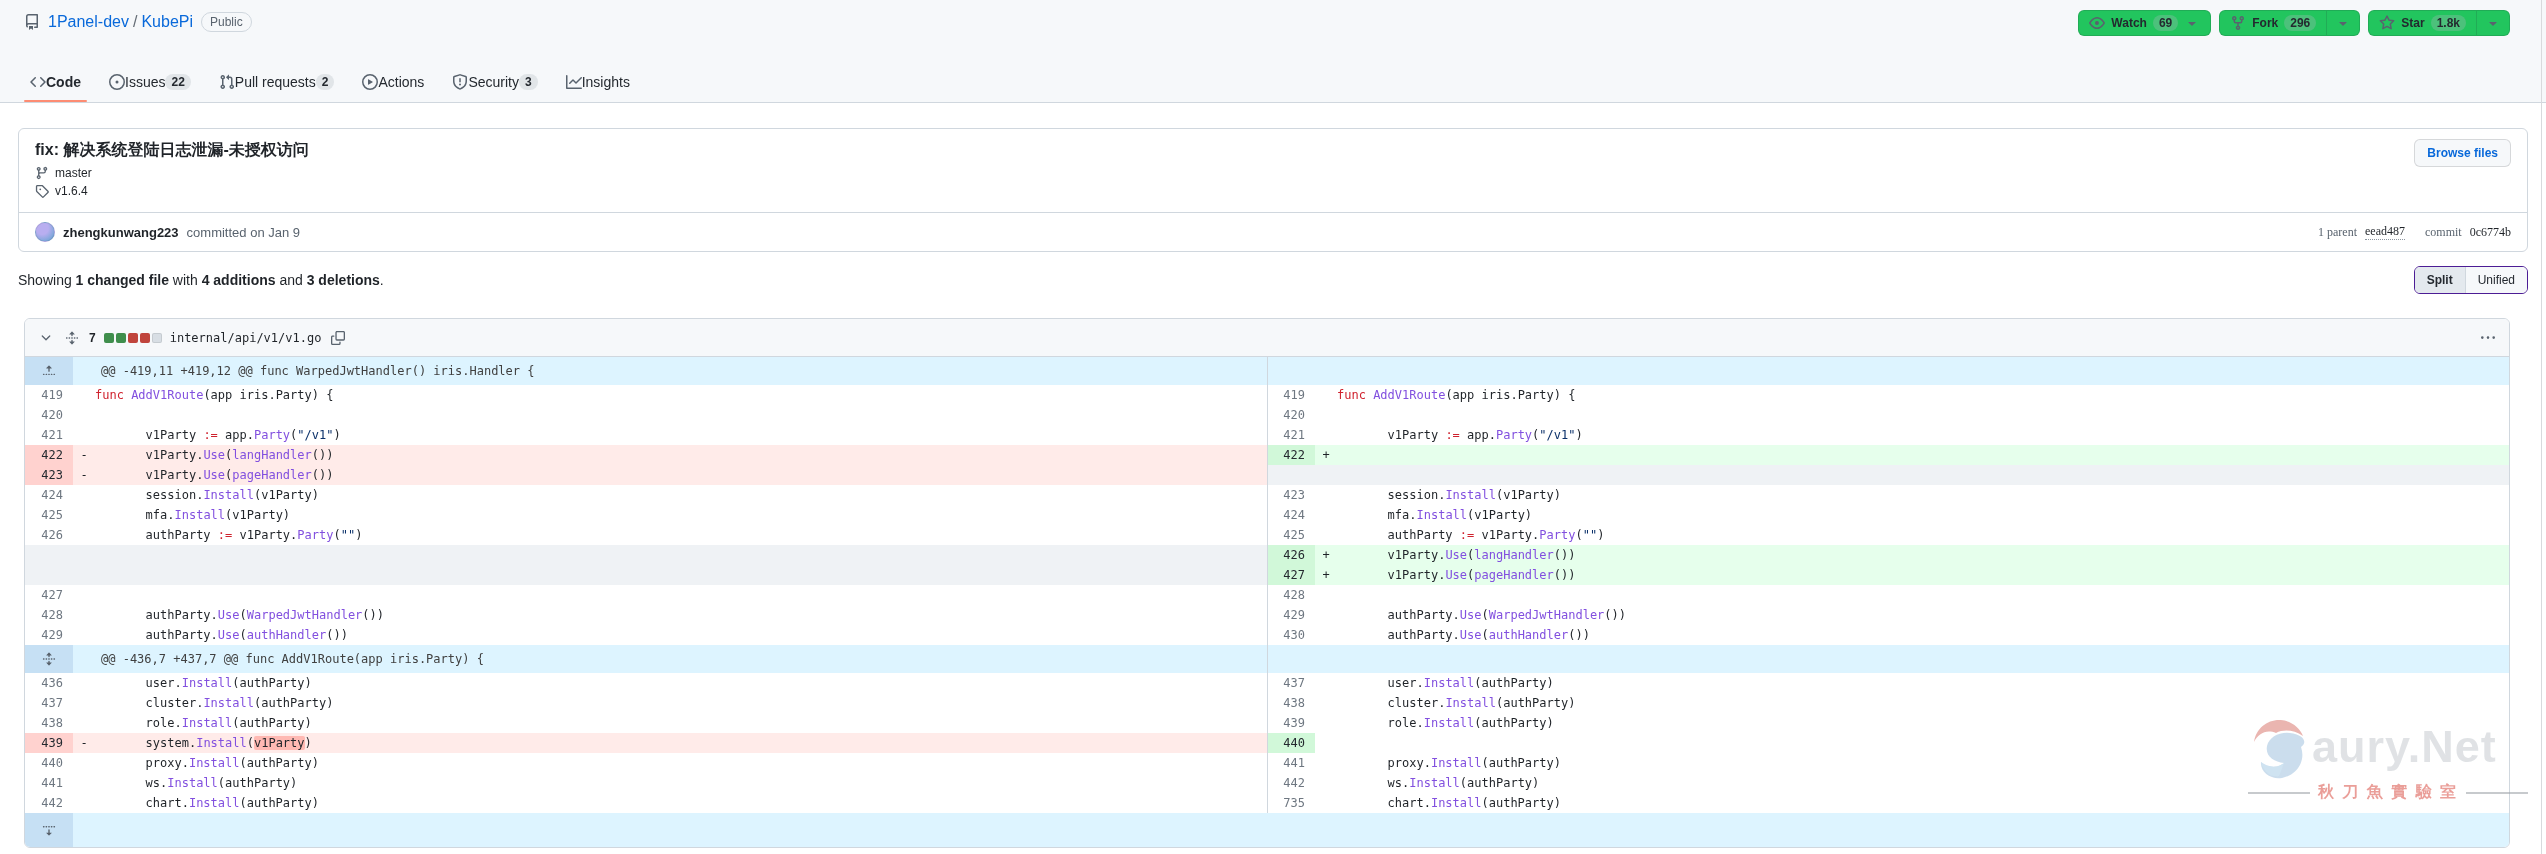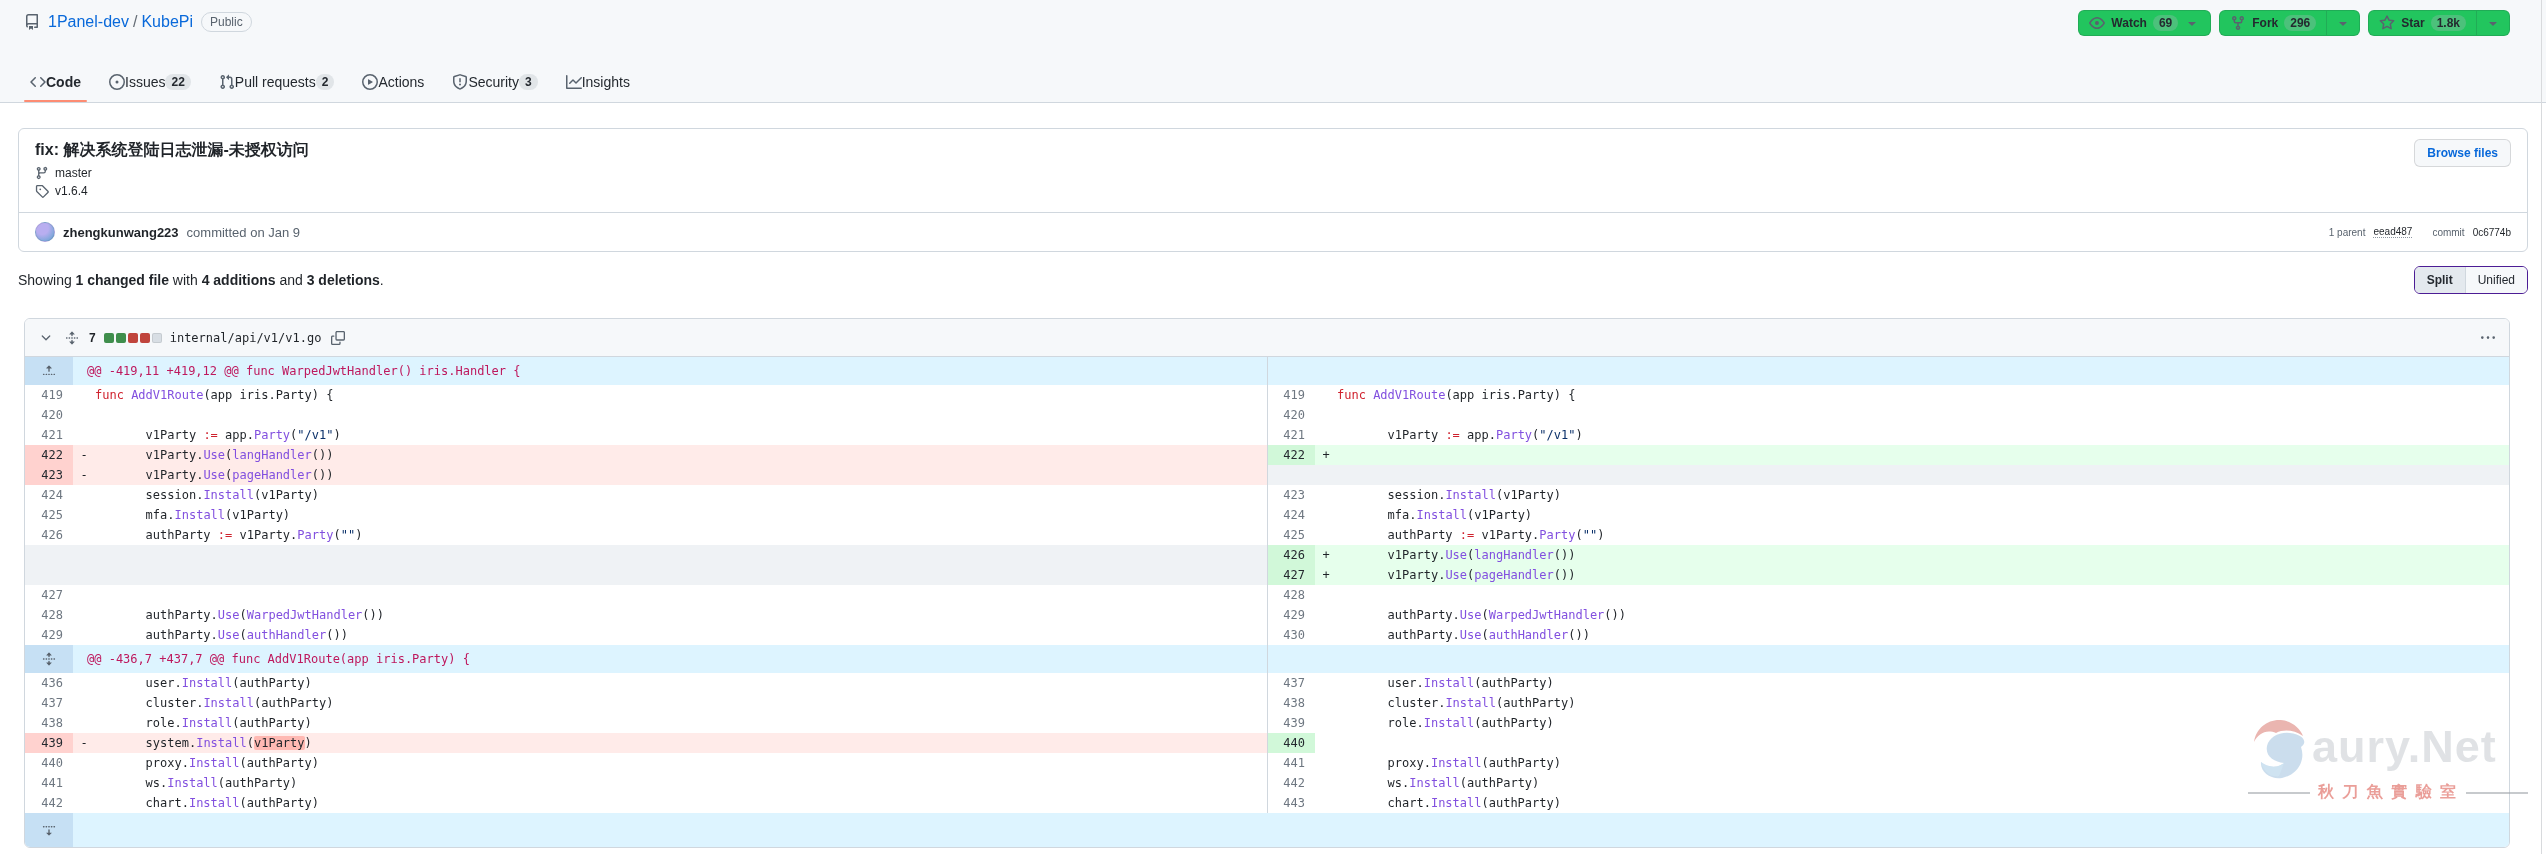--- a/index.html
+++ b/index.html
@@ -67,21 +67,21 @@
     display:flex; align-items:center; gap:8px; height:39px; padding:0 16px;
     border-top:1px solid #d0d7de; font-size:13px;
   }
   .avatar {
     width:20px; height:20px; border-radius:50%;
     background:radial-gradient(circle at 35% 30%, #b9aef0 0 35%, #7fa7db 75%, #6b93c9 100%);
     border:1px solid rgba(31,35,40,.1);
   }
   .commit-author { font-weight:600; }
   .commit-when { color:#59636e; }
-  .commit-shas { margin-left:auto; font-family:Liberation Sans, sans-serif; font-size:10px; color:#1f2328; display:flex; gap:8px; align-items:center; }
+  .commit-shas { margin-left:auto; font-family:Liberation Serif, serif; font-size:12px; color:#1f2328; display:flex; gap:8px; align-items:center; }
   .commit-shas .lbl { color:#59636e; }
   .sha-link { color:#1f2328; text-decoration:none; border-bottom:1px dotted #8c959f; }
 
   
   .summary-row { position:absolute; left:18px; top:266px; width:2510px; display:flex; align-items:center; }
   .summary-text { font-size:14px; color:#1f2328; }
   .summary-text b { font-weight:600; }
   .view-toggle { margin-left:auto; display:flex; border:1px solid #4c1d95; border-radius:6px; overflow:hidden; height:28px; }
   .view-toggle .seg {
     font-size:12px; font-weight:500; padding:0 12px; display:flex; align-items:center;
@@ -120,21 +120,21 @@
   }
   .codecell { white-space:pre; overflow:hidden; line-height:20px; color:#1f2328; }
   .codecell .marker { display:inline-block; width:22px; text-align:center; color:#1f2328; }
   .col-r { border-left:1px solid #d0d7de; }
   .t-del .numcell-bg, .numcell.t-del { background:#ffd2cf; color:#24292f; }
   .codecell.t-del { background:#ffebe9; }
   .numcell.t-add { background:#d1f8d9; color:#24292f; }
   .codecell.t-add { background:#e6ffec; }
   .numcell.t-empty, .codecell.t-empty { background:#eff2f5; }
   .hunk .gut { background:#c6e0f4; display:flex; align-items:center; justify-content:center; cursor:pointer; }
-  .hunk .htext { background:#ddf4ff; line-height:28px; padding-left:14px; color:#be185d; white-space:pre; overflow:hidden; }
+  .hunk .htext { background:#ddf4ff; line-height:28px; padding-left:28px; color:#404040; white-space:pre; overflow:hidden; }
   .hunk .hplain { background:#ddf4ff; }
   .expandrow .gut { background:#c6e0f4; display:flex; align-items:center; justify-content:center; cursor:pointer; }
   .expandrow .rest { background:#ddf4ff; grid-column:2 / 5; }
   .tk-k { color:#cf222e; }
   .tk-f { color:#8250df; }
   .tk-s { color:#0a3069; }
   .tk-p { color:#1f2328; }
   .tk-dw { background:#ffb9b3; border-radius:2px; }
   .tk-aw { background:#abf2bc; border-radius:2px; }
 
@@ -492,21 +492,21 @@
       </div>
       <div class="drow line">
         <div class="numcell t-ctx">441</div>
         <div class="codecell t-ctx"><span class="marker"> </span><span class="tk-p">       ws.</span><span class="tk-f">Install</span><span class="tk-p">(authParty)</span></div>
         <div class="numcell col-r t-ctx">442</div>
         <div class="codecell t-ctx"><span class="marker"> </span><span class="tk-p">       ws.</span><span class="tk-f">Install</span><span class="tk-p">(authParty)</span></div>
       </div>
       <div class="drow line">
         <div class="numcell t-ctx">442</div>
         <div class="codecell t-ctx"><span class="marker"> </span><span class="tk-p">       chart.</span><span class="tk-f">Install</span><span class="tk-p">(authParty)</span></div>
-        <div class="numcell col-r t-ctx">443</div>
+        <div class="numcell col-r t-ctx">735</div>
         <div class="codecell t-ctx"><span class="marker"> </span><span class="tk-p">       chart.</span><span class="tk-f">Install</span><span class="tk-p">(authParty)</span></div>
       </div>
       <div class="drow expandrow">
         <div class="gut">
           <span>
             <svg width="14" height="14" viewBox="0 0 16 16">
               <path fill="#57606a" d="m7.823 14.323-2.896-2.896A.25.25 0 0 1 5.104 11H7.25V7.764a.75.75 0 1 1 1.5 0V11h2.146a.25.25 0 0 1 .177.427l-2.896 2.896a.25.25 0 0 1-.354 0ZM13.75 5a.75.75 0 0 1 0-1.5h.5a.75.75 0 0 1 0 1.5h-.5ZM10 4.25a.75.75 0 0 0 .75.75h.5a.75.75 0 0 0 0-1.5h-.5a.75.75 0 0 0-.75.75ZM7.75 5a.75.75 0 0 1 0-1.5h.5a.75.75 0 0 1 0 1.5h-.5ZM4 4.25A.75.75 0 0 0 4.75 5h.5a.75.75 0 0 0 0-1.5h-.5a.75.75 0 0 0-.75.75ZM1.75 5a.75.75 0 0 1 0-1.5h.5a.75.75 0 0 1 0 1.5h-.5Z"></path>
             </svg>
           </span>
         </div>

